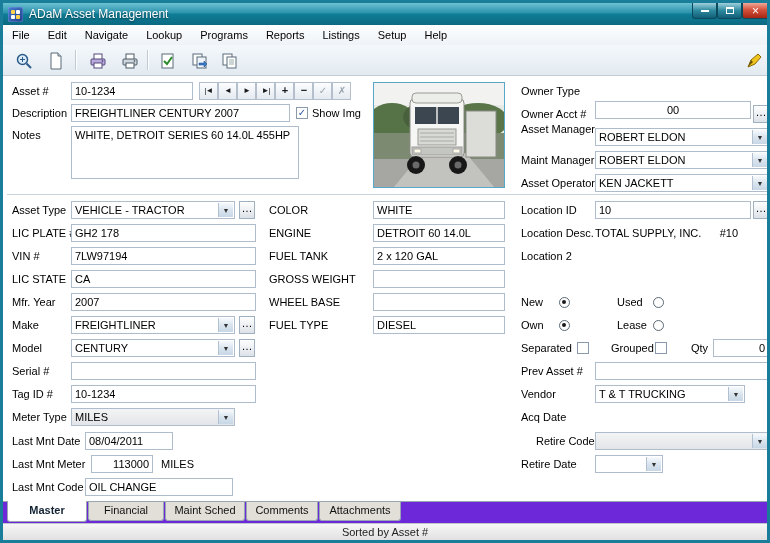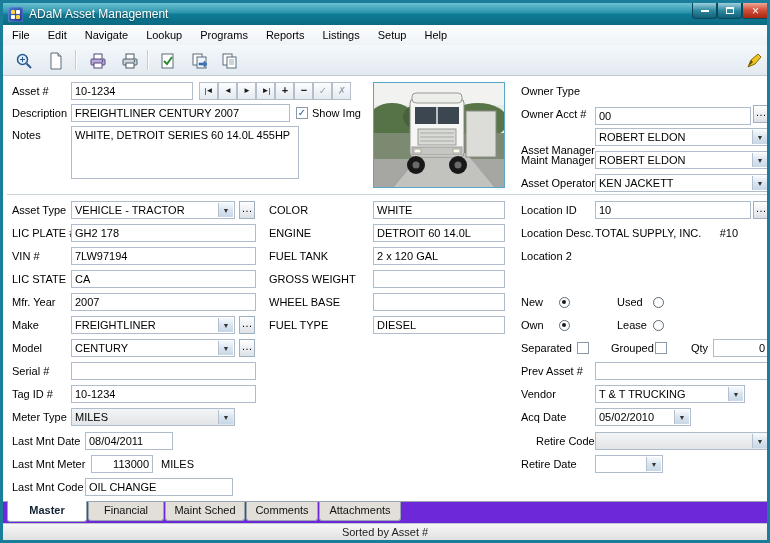--- a/index.html
+++ b/index.html
@@ -183,24 +183,24 @@
       <circle cx="42" cy="82" r="9" fill="#181818"></circle>
         <circle cx="42" cy="82" r="3.5" fill="#6a6a6a"></circle>
       <circle cx="84" cy="82" r="9" fill="#181818"></circle>
         <circle cx="84" cy="82" r="3.5" fill="#6a6a6a"></circle>
     </svg>
   </div>
 
   <span class="lbl" style="left:518px;top:82px;">Owner Type</span>
 
   <span class="lbl" style="left:518px;top:105px;">Owner Acct #</span>
-  <div class="box" style="left:592px;top:104px;width:156px;">00</div>
+  <div class="box" style="left:592px;top:98px;width:156px;text-align:center;">00</div>
   <div class="dots" style="left:750px;top:102px;">…</div>
 
-  <span class="lbl" style="left:518px;top:141px;">Asset Manager</span>
+  <span class="lbl" style="left:518px;top:120px;">Asset Manager</span>
   <div class="box combo" style="left:592px;top:125px;width:174px;"><span>ROBERT ELDON</span><span class="arw">▼</span></div>
 
   <span class="lbl" style="left:518px;top:151px;">Maint Manager</span>
   <div class="box combo" style="left:592px;top:148px;width:174px;"><span>ROBERT ELDON</span><span class="arw">▼</span></div>
 
   <span class="lbl" style="left:518px;top:174px;">Asset Operator</span>
   <div class="box combo" style="left:592px;top:171px;width:174px;"><span>KEN JACKETT</span><span class="arw">▼</span></div>
 
   <div class="divider" style="left:4px;top:191px;width:762px;"></div>
 
@@ -292,21 +292,20 @@
   <span class="lbl" style="left:688px;top:339px;">Qty</span>
   <div class="box num" style="left:710px;top:336px;width:56px;">0</div>
 
   <span class="lbl" style="left:518px;top:362px;">Prev Asset #</span>
   <div class="box" style="left:592px;top:359px;width:174px;"></div>
 
   <span class="lbl" style="left:518px;top:385px;">Vendor</span>
   <div class="box combo" style="left:592px;top:382px;width:150px;"><span>T &amp; T TRUCKING</span><span class="arw">▼</span></div>
 
   <span class="lbl" style="left:518px;top:408px;">Acq Date</span>
-  <div class="box combo" style="left:592px;top:405px;width:96px;"><span>05/02/2010</span><span class="arw">▼</span></div>
 
   <span class="lbl" style="left:518px;top:432px;margin-left:15px;">Retire Code</span>
   <div class="box combo gray" style="left:592px;top:429px;width:174px;"><span></span><span class="arw">▼</span></div>
 
   <span class="lbl" style="left:518px;top:455px;">Retire Date</span>
   <div class="box combo" style="left:592px;top:452px;width:68px;"><span></span><span class="arw">▼</span></div>
 
   <div id="tabline"></div>
   <div id="tabstrip">
     <div class="tab active" style="left:4px;width:80px;">Master</div>

